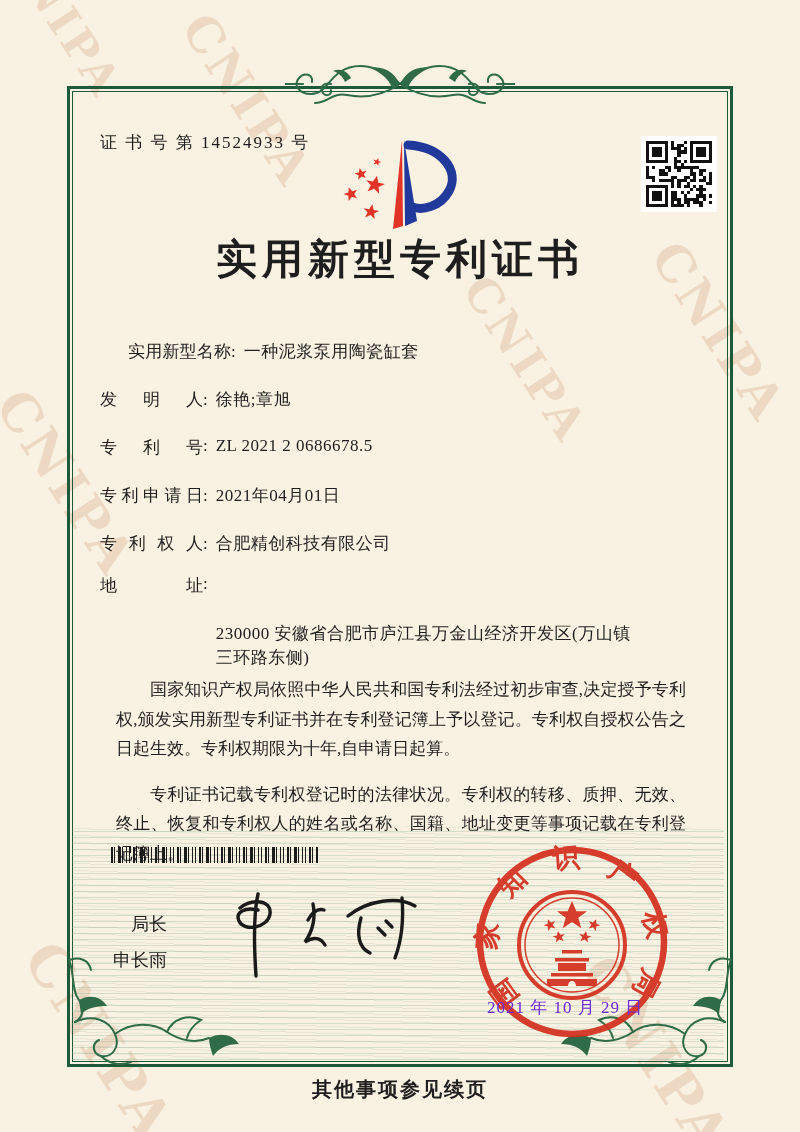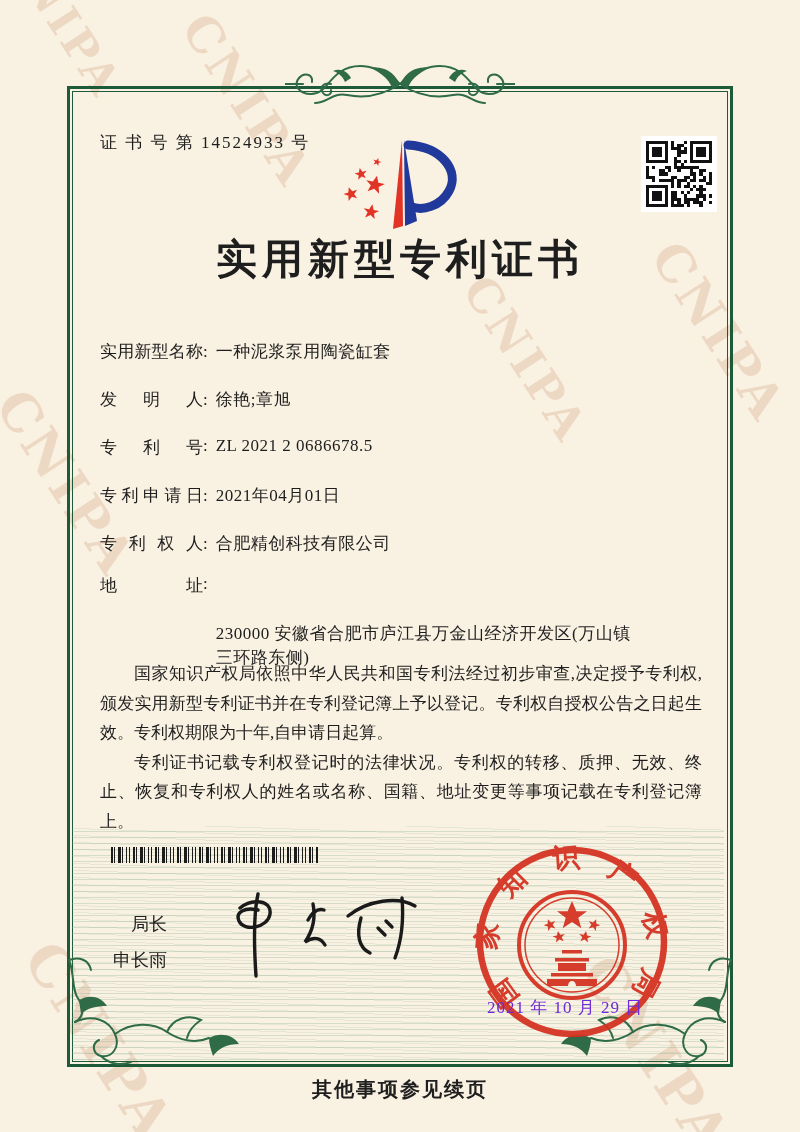--- a/index.html
+++ b/index.html
@@ -42,21 +42,21 @@
   
   .row{position:absolute;left:100px;font-size:17px;z-index:4;white-space:nowrap;}
   .lbl{display:inline-block;width:103px;text-align:justify;text-align-last:justify;vertical-align:top;}
   .val{margin-left:8px;letter-spacing:0.5px;}
   .row-addr{white-space:normal;}
   .row-addr .val{display:inline-block;width:432px;letter-spacing:0.5px;line-height:24px;vertical-align:top;margin-top:48px;}
   .grant-right{position:absolute;left:355px;top:0;}
   
   .paras{position:absolute;left:100px;top:659px;width:602px;font-size:17px;
          line-height:29.5px;text-align:justify;z-index:4;}
-  .paras p{margin:0;text-indent:2em;}
+  .paras p{margin:16px;text-indent:2em;}
   
   .barcode{
     position:absolute;left:111px;top:847px;width:207px;height:16px;z-index:4;
     background:repeating-linear-gradient(90deg,
       #1c1c1c 0 2px,transparent 2px 3px,#1c1c1c 3px 4px,transparent 4px 7px,
       #1c1c1c 7px 10px,transparent 10px 11px,#1c1c1c 11px 12px,transparent 12px 15px,
       #1c1c1c 15px 16px,transparent 16px 18px,#1c1c1c 18px 19px,transparent 19px 22px);
   }
   .director{position:absolute;left:113px;top:906px;font-size:18px;line-height:36px;z-index:5;text-align:right;}
   .signature{position:absolute;left:212px;top:884px;z-index:5;}
@@ -272,21 +272,21 @@
           <rect x="10" y="20" width="1" height="1"></rect>
           <rect x="11" y="20" width="1" height="1"></rect>
           <rect x="13" y="20" width="1" height="1"></rect>
           <rect x="17" y="20" width="1" height="1"></rect>
         </g>
     </svg>
   </div>
 
   <div class="title">实用新型专利证书</div>
 
-  <div class="row" style="top:340px;">
+  <div class="row" style="top:340px;margin-left:28px;">
     <span class="lbl">实用新型名称</span><span>:</span><span class="val">一种泥浆泵用陶瓷缸套</span>
   </div>
   <div class="row" style="top:388px;">
     <span class="lbl">发明人</span><span>:</span><span class="val">徐艳;章旭</span>
   </div>
   <div class="row" style="top:436px;">
     <span class="lbl">专利号</span><span>:</span><span class="val">ZL 2021 2 0686678.5</span>
   </div>
   <div class="row" style="top:484px;">
     <span class="lbl">专利申请日</span><span>:</span><span class="val">2021年04月01日</span>

